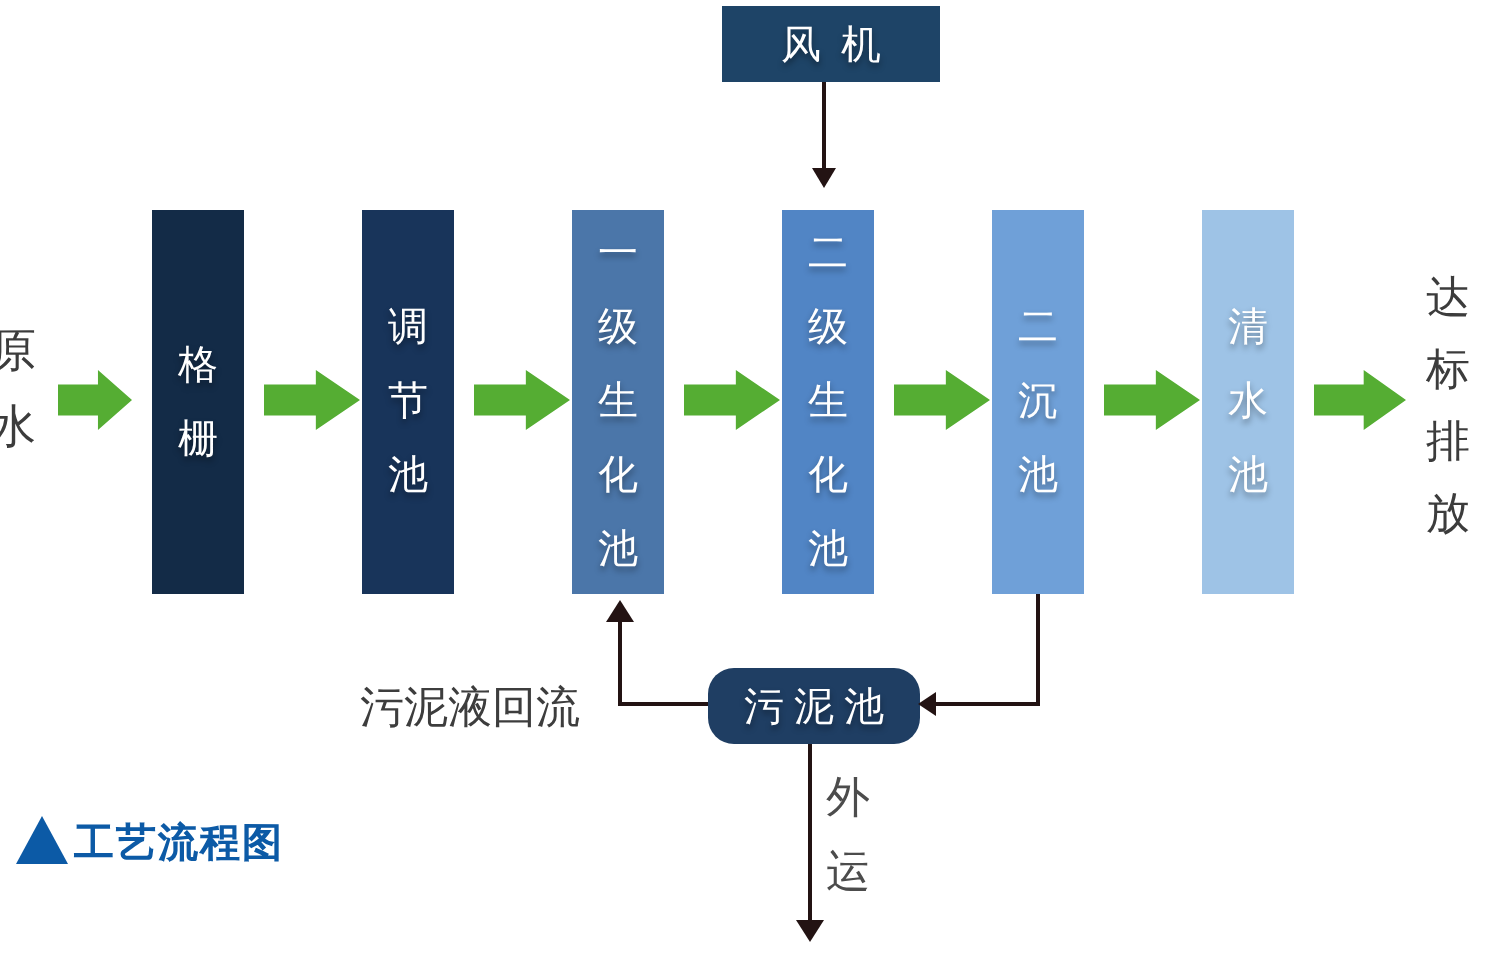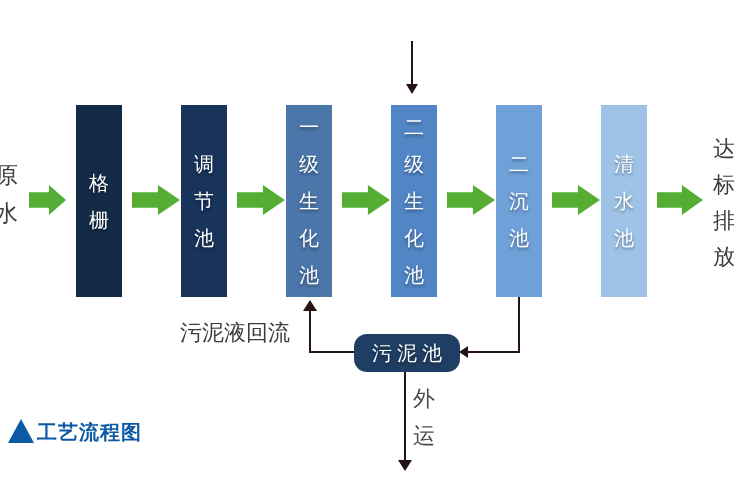--- a/index.html
+++ b/index.html
@@ -27,41 +27,44 @@
   
   .flow-arrow{
     position:absolute;top:185px;height:30px;background:var(--green,#55AD33);
     clip-path:polygon(0 24%,54% 24%,54% 0,100% 50%,54% 100%,54% 76%,0 76%);
   }
   
   .side-label{position:absolute;color:#3C3C3C;}
   .source-text{left:-5px;top:164px;font-size:23px;gap:15px;}
   .output-text{left:713px;top:138px;font-size:22px;gap:14px;}
   .outward-text{left:413px;top:388px;font-size:22px;gap:15px;color:#4C4C4C;}
-  .reflux-text{left:180px;top:318px;font-size:22px;color:#3D3D3D;}
+  .reflux-text{left:180px;top:339px;font-size:22px;color:#3D3D3D;}
   
   .conn{position:absolute;background:var(--conn,#231313);}
   .arrhead{position:absolute;width:0;height:0;}
   .arr-down{border-left:6px solid transparent;border-right:6px solid transparent;border-top:10px solid var(--conn,#231313);}
   .arr-down-big{border-left:7px solid transparent;border-right:7px solid transparent;border-top:11px solid var(--conn,#231313);}
   .arr-up{border-left:7px solid transparent;border-right:7px solid transparent;border-bottom:11px solid var(--conn,#231313);}
   .arr-left{border-top:6px solid transparent;border-bottom:6px solid transparent;border-right:9px solid var(--conn,#231313);}
   
-  .caption{position:absolute;left:8px;top:405px;display:flex;align-items:center;margin-top:11px;}
+  .caption{position:absolute;left:8px;top:405px;display:flex;align-items:center;}
   .caption-triangle{
     width:0;height:0;border-left:13px solid transparent;border-right:13px solid transparent;
     border-bottom:24px solid var(--blue,#0C5AA6);margin-right:3px;
   }
   .caption-text{color:var(--blue,#0C5AA6);font-size:20px;font-weight:bold;letter-spacing:1px;padding-top:3px;}
 </style>
 </head>
 <body>
 
 <div class="canvas">
 
+  <div class="hbox fan-box" style="background: rgb(30, 68, 103);">
+    <span>风机</span>
+  </div>
 
   <div class="conn" style="left:411px;top:41px;width:2px;height:44px;"></div>
   <div class="arrhead arr-down" style="left:406px;top:84px;"></div>
 
   <div class="vtext side-label source-text">
       <div>原</div>
       <div>水</div>
     </div>
 
   <div class="flow-arrow" style="left:29px;width:37px;"></div>

